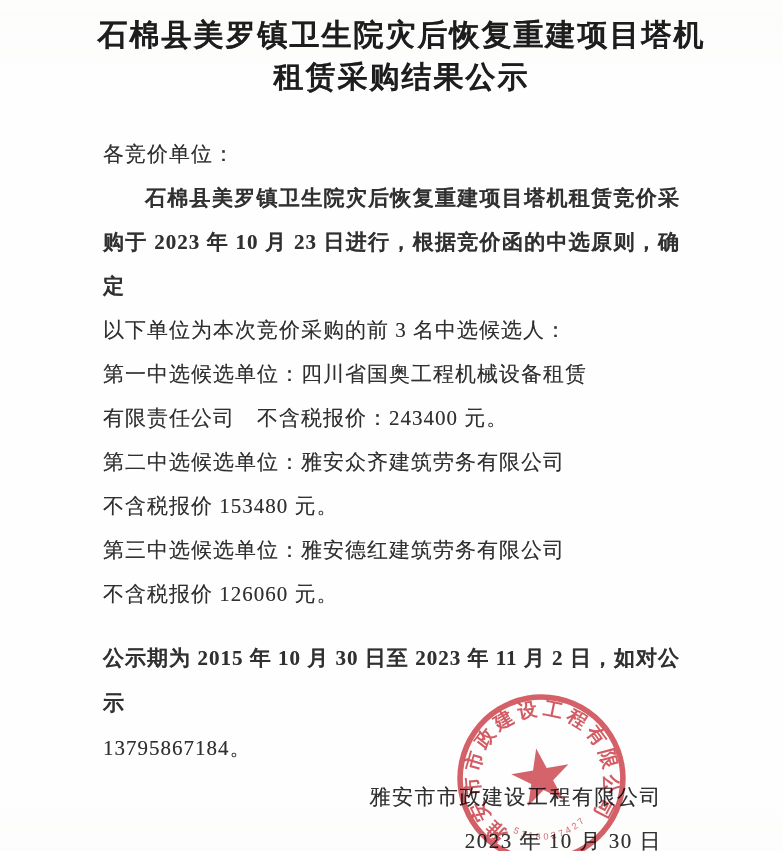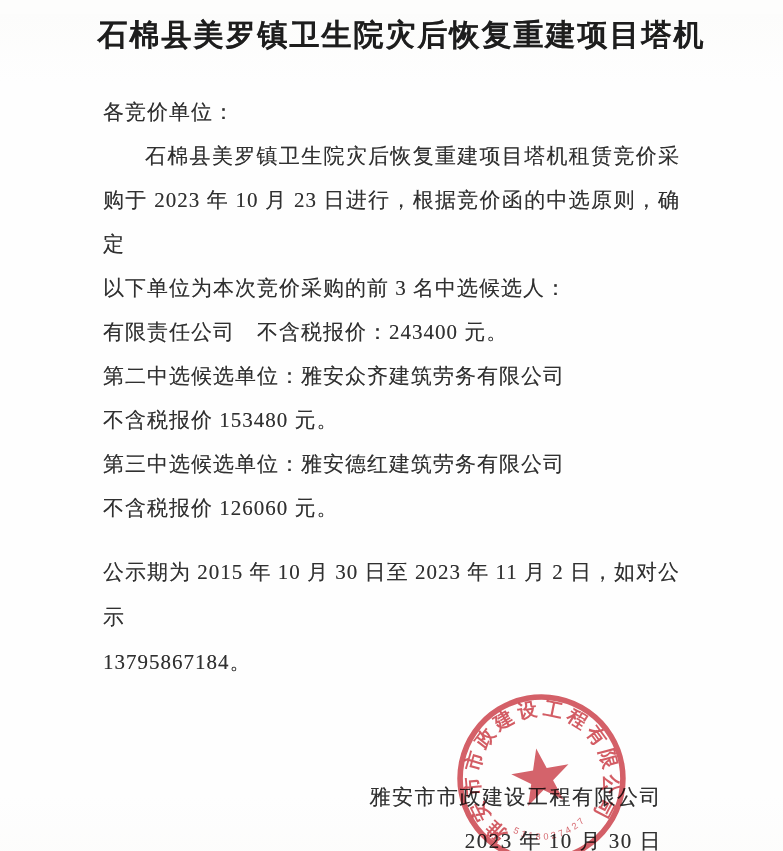--- a/index.html
+++ b/index.html
@@ -34,21 +34,21 @@
     padding: 0 103px;
     font-family: "Liberation Serif", "DejaVu Serif", serif;
     font-size: 21px;
     line-height: 44px;
     letter-spacing: 1px;
     color: #303030;
     text-shadow: 0 0 0.5px rgba(40,40,40,0.45);
   }
   .body .line { margin: 0; }
   .indent { text-indent: 2em; }
-  .jline { text-align: justify; text-align-last: justify; }
+  .jline { text-align: justify; text-align-last: justify; font-weight: bold; }
   .notice-block { margin-top: 20px; line-height: 45px; }
   .signature {
     position: absolute;
     top: 761px;
     right: 121px;
     text-align: right;
     font-family: "Liberation Serif", "DejaVu Serif", serif;
     font-size: 21px;
     line-height: 44px;
     letter-spacing: 1.5px;
@@ -67,29 +67,31 @@
     transform: rotate(-10deg);
   }
 </style>
 </head>
 <body>
 
 <div class="page">
 
   <h1 class="title">
     <span class="tline">石棉县美罗镇卫生院灾后恢复重建项目塔机</span>
+    <span class="tline">租赁采购结果公示</span>
   </h1>
 
   <div class="body">
     <p class="line">各竞价单位：</p>
 
     <p class="line jline indent">石棉县美罗镇卫生院灾后恢复重建项目塔机租赁竞价采</p>
     <p class="line jline">购于 2023 年 10 月 23 日进行，根据竞价函的中选原则，确定</p>
     <p class="line">以下单位为本次竞价采购的前 3 名中选候选人：</p>
 
+    <p class="line">第一中选候选单位：四川省国奥工程机械设备租赁</p>
     <p class="line">有限责任公司　不含税报价：243400 元。</p>
     <p class="line">第二中选候选单位：雅安众齐建筑劳务有限公司</p>
     <p class="line">不含税报价 153480 元。</p>
     <p class="line">第三中选候选单位：雅安德红建筑劳务有限公司</p>
     <p class="line">不含税报价 126060 元。</p>
 
     <div class="notice-block">
       <p class="line jline">公示期为 2015 年 10 月 30 日至 2023 年 11 月 2 日，如对公示</p>
       <p class="line">13795867184。</p>
     </div>

